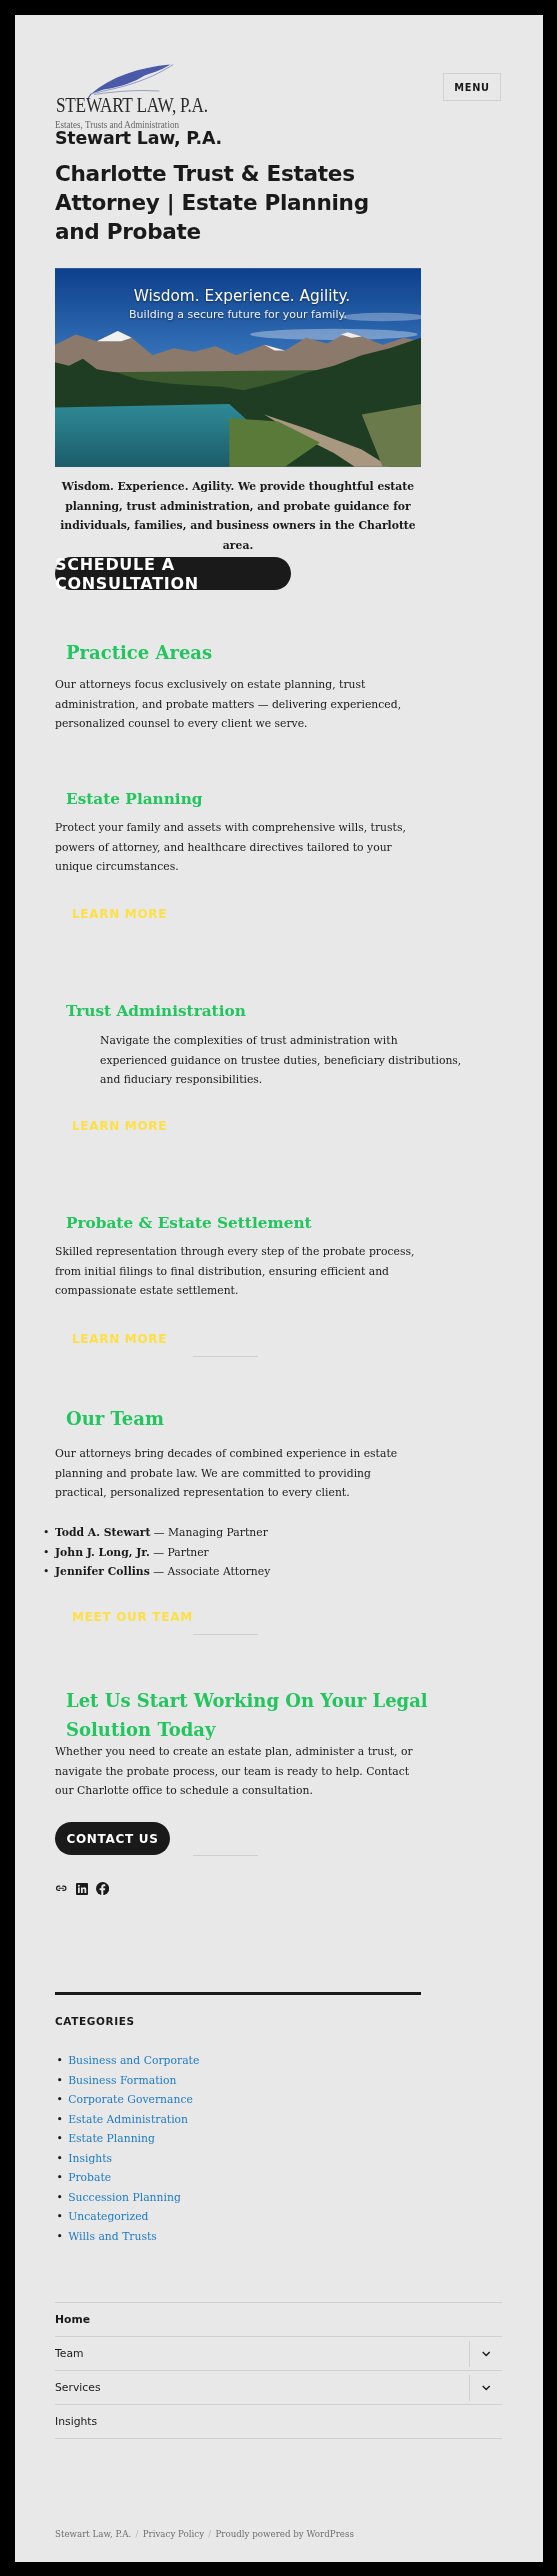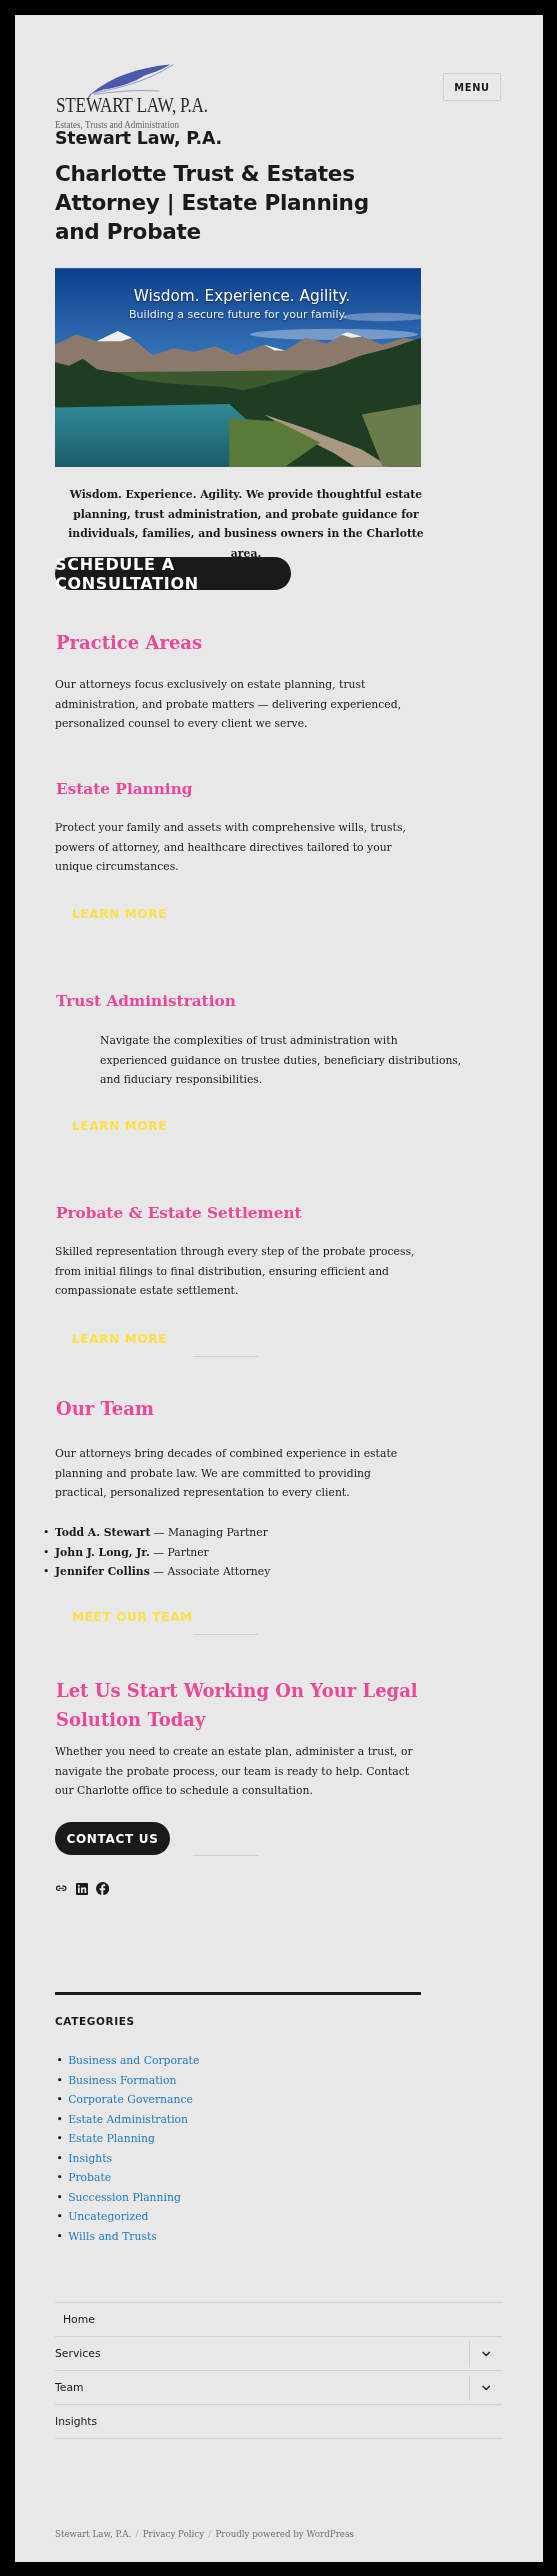--- a/index.html
+++ b/index.html
@@ -30,30 +30,30 @@
   }
 
   
   .hero { left: 55px; top: 268px; width: 366px; height: 199px; overflow: hidden; }
   .hero svg { display: block; }
   .hero-text1 { position: absolute; left: 0; right: 0; top: 19px; text-align: center; color: #fff; font-family: "DejaVu Sans", sans-serif; font-size: 15.3px; text-shadow: 0 0.7px 2.1px rgba(0,0,0,.5); margin-left: 8px; }
   .hero-text2 { position: absolute; left: 0; right: 0; top: 40px; text-align: center; color: #eef3ff; font-family: "DejaVu Sans", sans-serif; font-size: 11px; text-shadow: 0 0.7px 2.1px rgba(0,0,0,.5); }
 
   .intro {
     left: 55px; top: 477px; width: 366px; text-align: center; font-weight: bold;
-    font-size: 10.8px; line-height: 19.5px; color: #1a1a1a; margin: 8px;
+    font-size: 10.8px; line-height: 19.5px; color: #1a1a1a; margin: 0;
   }
   .pill-btn {
     background: #1a1a1a; color: #fff; border-radius: 16.7px; font-family: "DejaVu Sans", sans-serif;
     font-weight: bold; letter-spacing: 0.7px; display: flex; align-items: center; justify-content: center;
     cursor: pointer; box-sizing: border-box;
   }
   .cta1 { left: 55px; top: 557px; width: 236px; height: 33px; font-size: 16px; }
 
-  h2.section { margin: 1px; font-weight: bold; color: #ec4899; font-family: "DejaVu Serif", serif; }
+  h2.section { margin: 11px; font-weight: bold; color: #22c55e; font-family: "DejaVu Serif", serif; }
   .h-large { font-size: 18px; }
   .h-med { font-size: 15.3px; }
   p.body { margin: 0; font-size: 10.8px; line-height: 19.5px; color: #1a1a1a; width: 366px; }
   .learn {
     font-family: "DejaVu Sans", sans-serif; font-weight: bold; font-size: 12px; letter-spacing: 0.7px;
     color: #fde047; cursor: pointer; white-space: nowrap;
   }
   .sep { height: 0.7px; background: #cfcfcf; width: 65px; left: 193px; }
 
   .team-list { margin: 0; padding: 0; list-style: none; font-size: 10.8px; line-height: 19.5px; }
@@ -68,21 +68,21 @@
   .cat-title { left: 55px; top: 2015px; font-family: "DejaVu Sans", sans-serif; font-weight: bold; font-size: 10.5px; letter-spacing: 0.6px; color: #1a1a1a; }
   .cat-list { left: 55px; top: 2051px; margin: 0; padding: 0; list-style: none; font-size: 10.8px; line-height: 19.5px; }
   .cat-list li { position: relative; padding-left: 13.2px; }
   .cat-list li::before { content: "•"; position: absolute; left: 1.4px; color: #1a1a1a; }
   .cat-list a { color: #1e7bc6; text-decoration: none; cursor: pointer; }
 
   .fnav { left: 55px; top: 2302px; width: 447px; }
   .fnav-item { position: relative; height: 34px; border-top: 0.7px solid #d1d1d1; box-sizing: border-box; display: flex; align-items: center; }
   .fnav-item:last-child { border-bottom: 0.7px solid #d1d1d1; height: 35px; }
   .fnav-label { font-family: "DejaVu Sans", sans-serif; font-size: 10.8px; color: #1a1a1a; cursor: pointer; }
-  .fnav-label.current { font-weight: normal; margin-left: 8px; }
+  .fnav-label.current { font-weight: bold; }
   .fnav-toggle { position: absolute; right: 0; top: 3.5px; width: 32px; height: 26.5px; border-left: 0.7px solid #d1d1d1; display: flex; align-items: center; justify-content: center; cursor: pointer; }
 
   .site-info { left: 55px; top: 2529px; font-size: 8.7px; color: #707070; white-space: nowrap; }
   .site-info a { color: #707070; text-decoration: none; cursor: pointer; }
   .site-info .slash { color: #b5b5b5; margin: 0 4.2px; }
 </style>
 </head>
 <body>
 
 <div class="panel"></div>
@@ -200,36 +200,36 @@
   <li><a>Succession Planning</a></li>
   <li><a>Uncategorized</a></li>
   <li><a>Wills and Trusts</a></li>
 </ul>
 
 <nav class="abs fnav">
   <div class="fnav-item">
     <span class="fnav-label current">Home</span>
   </div>
   <div class="fnav-item">
+    <span class="fnav-label">Team</span>
+    <span class="fnav-toggle">
+      <svg width="8.4" height="5.6" viewBox="0 0 12 8">
+          <path d="M1 1.5l5 5 5-5" stroke="#1a1a1a" stroke-width="2" fill="none"></path>
+        </svg>
+    </span>
+  </div>
+  <div class="fnav-item">
     <span class="fnav-label">Services</span>
     <span class="fnav-toggle">
       <svg width="8.4" height="5.6" viewBox="0 0 12 8">
           <path d="M1 1.5l5 5 5-5" stroke="#1a1a1a" stroke-width="2" fill="none"></path>
         </svg>
     </span>
   </div>
   <div class="fnav-item">
-    <span class="fnav-label">Team</span>
-    <span class="fnav-toggle">
-      <svg width="8.4" height="5.6" viewBox="0 0 12 8">
-          <path d="M1 1.5l5 5 5-5" stroke="#1a1a1a" stroke-width="2" fill="none"></path>
-        </svg>
-    </span>
-  </div>
-  <div class="fnav-item">
     <span class="fnav-label">Insights</span>
   </div>
 </nav>
 
 <div class="abs site-info">
   <a>Stewart Law, P.A.</a><span class="slash">/</span><a>Privacy Policy</a><span class="slash">/</span><a>Proudly powered by WordPress</a>
 </div>
 
 
 </body></html>

